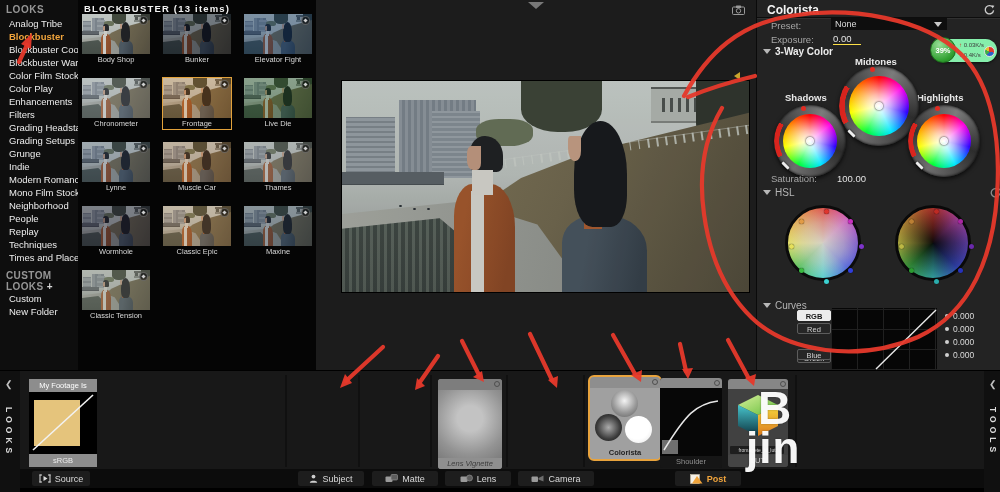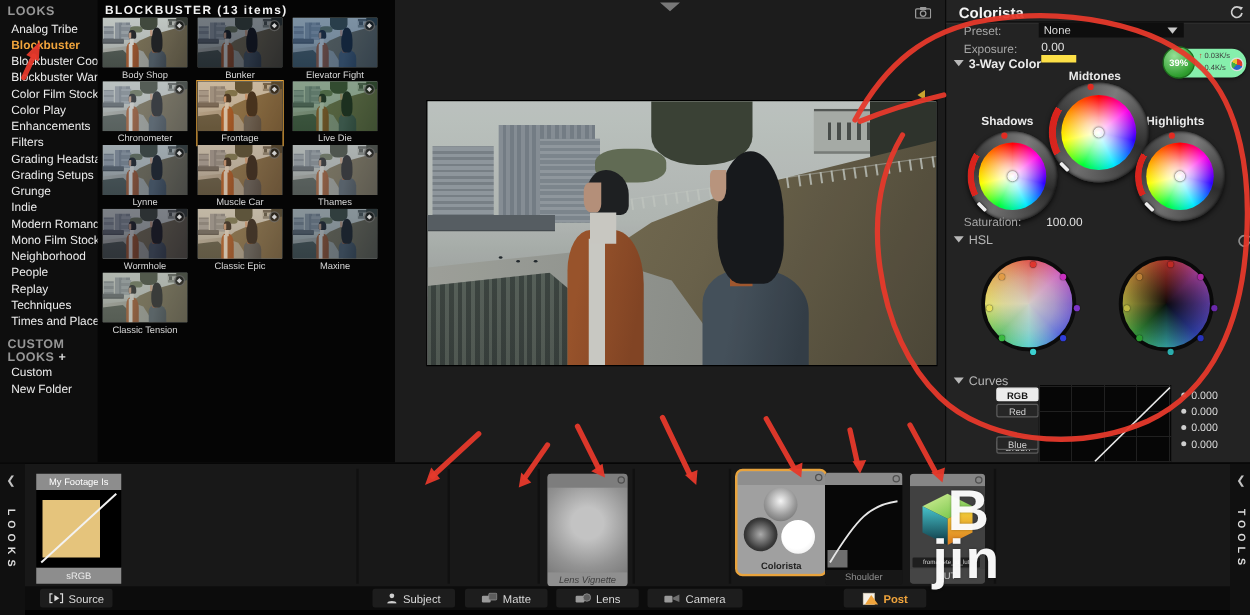--- a/index.html
+++ b/index.html
@@ -8,21 +8,21 @@
   
   .sidebar{position:absolute;left:0;top:0;width:78px;height:370px;background:#0e0e0e;}
   .sidebar-header{padding:4px 0 2px 6px;font-size:10px;font-weight:bold;color:#969696;letter-spacing:.5px;}
   .side-item{height:13px;line-height:13px;padding-left:9px;font-size:9.5px;color:#ededed;white-space:nowrap;cursor:default;}
   .side-item.active{color:#f0a43c;font-weight:bold;}
   .custom-header{margin-top:6px;padding-left:6px;font-size:10px;font-weight:bold;color:#969696;letter-spacing:.4px;}
   .custom-header .plus{color:#d8d8d8;font-weight:bold;}
   
   .browser{position:absolute;left:78px;top:0;width:238px;height:370px;background:#050505;}
   .browser-title{position:absolute;left:6px;top:3px;font-size:9.5px;font-weight:bold;color:#f2f2f2;letter-spacing:1.2px;}
-  .thumb-grid{position:absolute;left:4px;top:14px;display:grid;grid-template-columns:repeat(3,68px);column-gap:8px;row-gap:0;}
+  .thumb-grid{position:absolute;left:4px;top:14px;display:grid;grid-template-columns:repeat(3,68px);column-gap:8px;row-gap:0;gap:13px;}
   .thumb{width:68px;height:51px;position:relative;}
   .thumb.selected{outline:1px solid #e2a23c;}
   .thumb-img{position:relative;width:68px;height:40px;background:#000;overflow:hidden;}
   .thumb-label{height:11px;line-height:11px;text-align:center;font-size:7.5px;color:#d9d9d9;overflow:hidden;white-space:nowrap;}
   .thumb-badge{position:absolute;right:2px;top:2px;width:7px;height:7px;border-radius:50%;
      background:rgba(10,10,10,.55);border:1px solid rgba(200,200,200,.35);z-index:3;}
   .thumb-badge::after{content:"";position:absolute;left:2px;top:2px;width:3px;height:3px;background:#cfcfcf;transform:rotate(45deg);}
   
   .scene{position:absolute;inset:0;overflow:hidden;background:linear-gradient(180deg,#cad0cb 0%,#bdc2bd 45%,#adb2ad 62%,#a5aaa5 100%);}
   .scene>div{position:absolute;}
@@ -72,21 +72,21 @@
   
   .rpanel{position:absolute;left:756px;top:0;width:244px;height:370px;background:#232323;border-left:1px solid #0a0a0a;}
   .rp-title{position:absolute;left:10px;top:3px;font-size:12px;font-weight:bold;color:#f4f4f4;}
   .rp-divider{position:absolute;left:0;right:0;top:17px;height:1px;background:#0d0d0d;box-shadow:0 1px 0 #303030;}
   .rp-label{position:absolute;font-size:9.5px;color:#a6a6a6;}
   .rp-value{position:absolute;font-size:9.5px;color:#e2e2e2;}
   .preset-field{position:absolute;left:74px;top:18px;width:112px;height:12px;background:#0e0e0e;color:#ddd;
      font-size:9px;line-height:12px;padding-left:4px;cursor:default;}
   .preset-caret{position:absolute;right:5px;top:4px;width:0;height:0;border-left:4px solid transparent;
      border-right:4px solid transparent;border-top:5px solid #c9c9c9;}
-  .exp-value{border-bottom:6px solid #fde047;}
+  .exp-value{border-bottom:1px solid #fde047;}
   .sec-caret{display:inline-block;width:0;height:0;border-left:4px solid transparent;border-right:4px solid transparent;
      border-top:5px solid #b8b8b8;margin-right:4px;vertical-align:1px;}
   .sec-header{position:absolute;font-size:10px;color:#ececec;font-weight:bold;}
   .sec-header.dim{color:#b5b5b5;font-weight:normal;}
   .reset-icon{position:absolute;width:12px;height:12px;cursor:pointer;}
   
   .wheel{position:absolute;border-radius:50%;}
   .wheel .ring{position:absolute;inset:0;border-radius:50%;
      background:conic-gradient(from 210deg,#6e6e6e,#353535 22%,#7b7b7b 48%,#2d2d2d 72%,#6e6e6e);
      box-shadow:0 2px 4px rgba(0,0,0,.7),inset 0 0 3px #000;}

